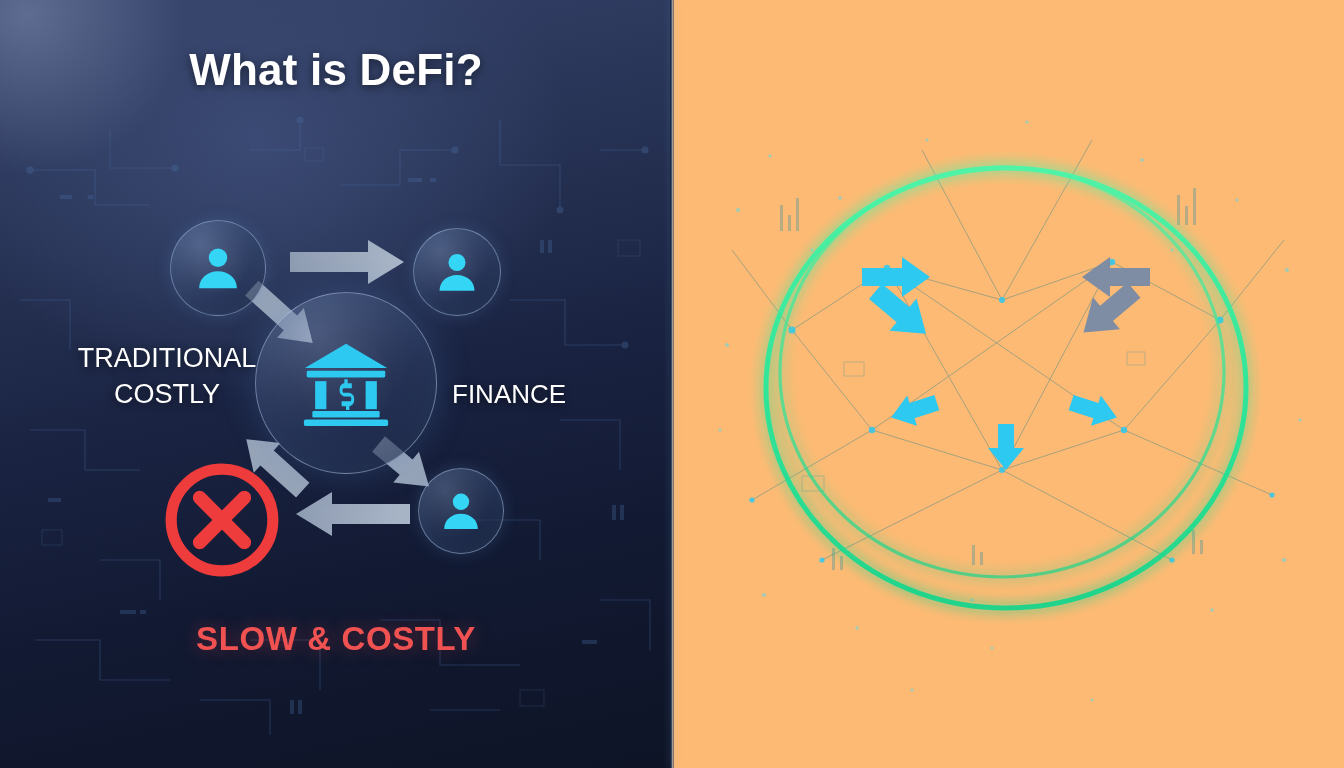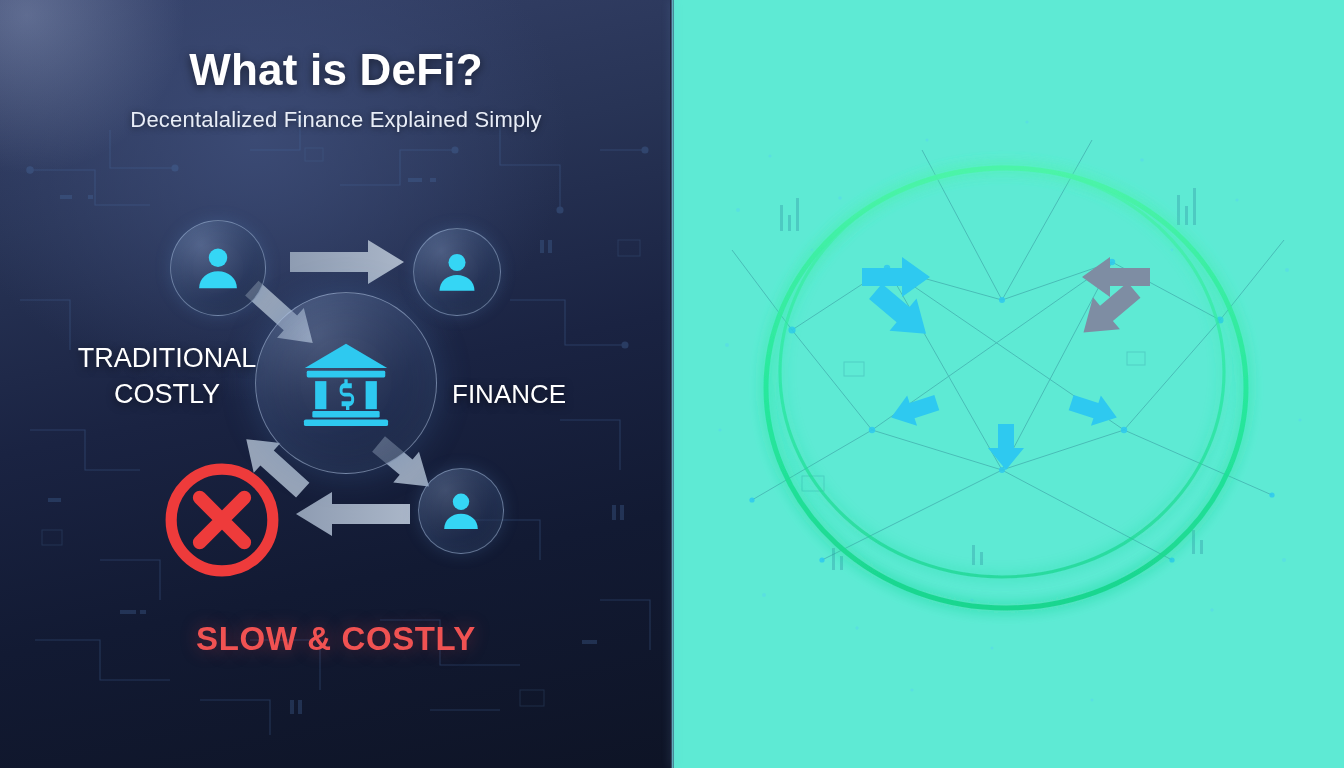--- a/index.html
+++ b/index.html
@@ -1,21 +1,21 @@
 <!DOCTYPE html>
 <html><head>
 <meta charset="utf-8">
 <title>What is DeFi Infographic</title>
 <style>
   html,body{margin:0;padding:0;background:#0b1020;}
   *{box-sizing:border-box;}
   .stage{
     position:relative;width:1344px;height:768px;overflow:hidden;
     font-family:"Liberation Sans","DejaVu Sans",sans-serif;
-    background:#5eead4;
+    background:#fdba74;
   }
 
   
   .panel{position:absolute;top:0;height:768px;overflow:hidden;}
   .panel-left{left:0;width:672px;
     background:
       radial-gradient(circle at 4% 2%, rgba(190,205,235,.30) 0%, rgba(190,205,235,0) 16%),
       radial-gradient(ellipse 75% 55% at 38% 18%, #3b4a74 0%, rgba(59,74,116,0) 62%),
       linear-gradient(168deg,#36426a 0%, #283456 26%, #1a2342 50%, #121a33 72%, #0e1426 100%);
   }
@@ -127,21 +127,20 @@
       </g>
       <g stroke="#4a6fa5" fill="none" opacity=".25" stroke-width="1">
         <rect x="618" y="240" width="22" height="16"></rect>
           <rect x="42" y="530" width="20" height="15"></rect>
         <rect x="520" y="690" width="24" height="16"></rect>
           <rect x="305" y="148" width="18" height="13"></rect>
       </g>
     </svg>
 
     <div class="title t-main">What is DeFi?</div>
-    <div class="title t-sub">Decentalalized Finance Explained Simply</div>
 
     <svg class="bg-svg" viewBox="0 0 672 768">
       <defs>
         <linearGradient id="gry" x1="0" y1="0" x2="1" y2="0">
           <stop offset="0%" stop-color="#8e9cb2"></stop>
             <stop offset="100%" stop-color="#aab6c8"></stop>
         </linearGradient>
       </defs>
 
       <g fill="url(#gry)">

